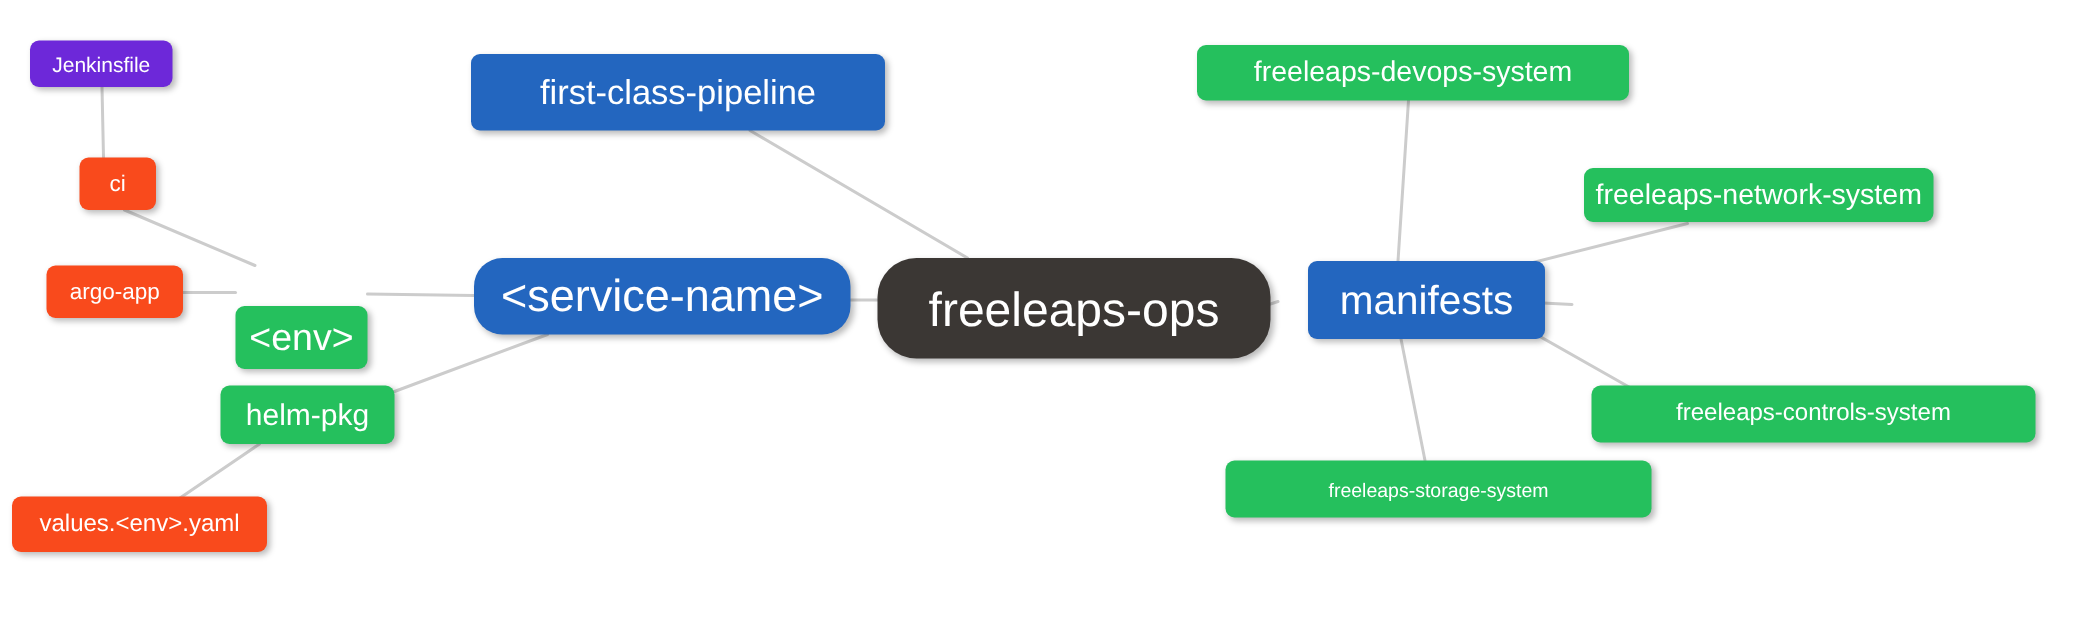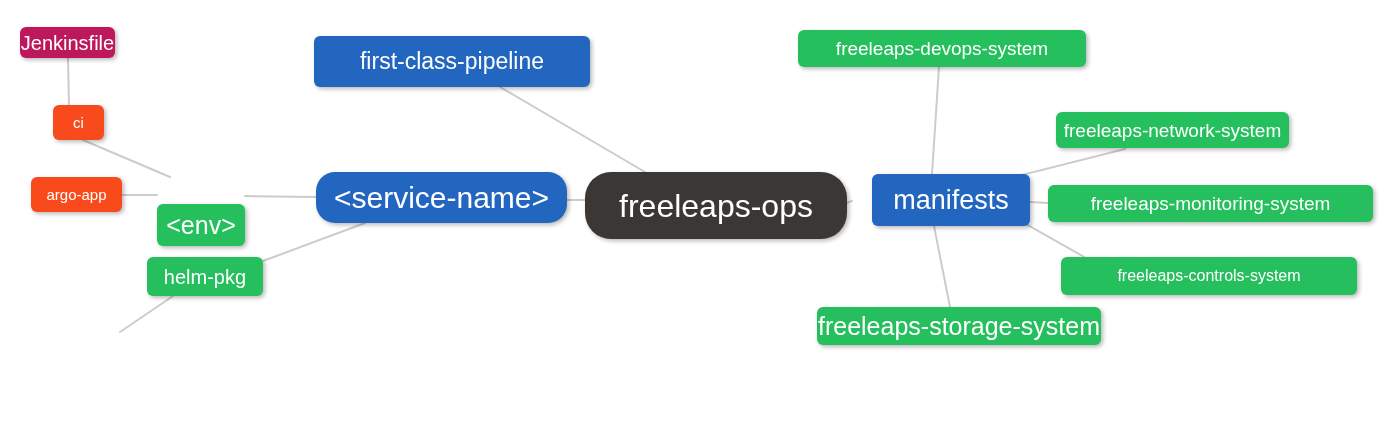--- a/index.html
+++ b/index.html
@@ -51,27 +51,27 @@
       <line x1="120" y1="332" x2="173" y2="296" stroke="#cccccc" stroke-width="2" stroke-linecap="round"></line>
       <line x1="500" y1="87" x2="645" y2="172" stroke="#cccccc" stroke-width="2" stroke-linecap="round"></line>
       <line x1="567" y1="200" x2="585" y2="200" stroke="#cccccc" stroke-width="2" stroke-linecap="round"></line>
       <line x1="846" y1="203" x2="852" y2="201" stroke="#cccccc" stroke-width="2" stroke-linecap="round"></line>
       <line x1="932" y1="174" x2="939" y2="67" stroke="#cccccc" stroke-width="2" stroke-linecap="round"></line>
       <line x1="1010" y1="178" x2="1125" y2="149" stroke="#cccccc" stroke-width="2" stroke-linecap="round"></line>
       <line x1="1010" y1="201" x2="1048" y2="203" stroke="#cccccc" stroke-width="2" stroke-linecap="round"></line>
       <line x1="1010" y1="215" x2="1086" y2="258" stroke="#cccccc" stroke-width="2" stroke-linecap="round"></line>
       <line x1="934" y1="226" x2="950" y2="307" stroke="#cccccc" stroke-width="2" stroke-linecap="round"></line>
     </svg>
-<div class="node" style="left: 20px; top: 27px; width: 95px; height: 31px; font-size: 20px; background: #be185d; color: rgb(255, 255, 255);">Jenkinsfile</div>
+<div class="node" style="left: 20px; top: 27px; width: 95px; height: 31px; font-size: 14px; background: #6d28d9; color: rgb(255, 255, 255);">Jenkinsfile</div>
     <div class="node" style="left: 53px; top: 105px; width: 51px; height: 35px; font-size: 15px; background: rgb(249, 74, 28); color: rgb(255, 255, 255);">ci</div>
     <div class="node" style="left: 31px; top: 177px; width: 91px; height: 35px; font-size: 15px; background: rgb(249, 74, 28); color: rgb(255, 255, 255);">argo-app</div>
     <div class="node" style="left: 157px; top: 176px; width: 88px; height: 42px; font-size: 25px; background: rgb(37, 192, 93); color: rgb(255, 255, 255); margin-top: 28px;">&lt;env&gt;</div>
     <div class="node" style="left: 147px; top: 257px; width: 116px; height: 39px; font-size: 20px; background: rgb(37, 192, 93); color: rgb(255, 255, 255);">helm-pkg</div>
+    <div class="node" style="left: 8px; top: 331px; width: 170px; height: 37px; font-size: 16px; background: rgb(249, 74, 28); color: rgb(255, 255, 255);">values.&lt;env&gt;.yaml</div>
     <div class="node" style="left: 314px; top: 36px; width: 276px; height: 51px; font-size: 23px; background: rgb(35, 102, 191); color: rgb(255, 255, 255);">first-class-pipeline</div>
     <div class="node" style="left: 316px; top: 172px; width: 251px; height: 51px; font-size: 30px; background: rgb(35, 102, 191); color: rgb(255, 255, 255); border-radius: 19px;">&lt;service-name&gt;</div>
     <div class="node" style="left: 585px; top: 172px; width: 262px; height: 67px; font-size: 32px; background: rgb(59, 55, 52); color: rgb(255, 255, 255); border-radius: 26px;">freeleaps-ops</div>
     <div class="node" style="left: 852px; top: 174px; width: 158px; height: 52px; font-size: 27px; background: rgb(35, 102, 191); color: rgb(255, 255, 255); margin-left: 20px;">manifests</div>
     <div class="node" style="left: 798px; top: 30px; width: 288px; height: 37px; font-size: 19px; background: rgb(37, 192, 93); color: rgb(255, 255, 255);">freeleaps-devops-system</div>
     <div class="node" style="left: 1056px; top: 112px; width: 233px; height: 36px; font-size: 19px; background: rgb(37, 192, 93); color: rgb(255, 255, 255);">freeleaps-network-system</div>
-    <div class="node" style="left: 1048px; top: 185px; width: 325px; height: 37px; font-size: 19px; background: rgb(37, 192, 93); color: rgb(255, 255, 255);">freeleaps-monitoring-system</div>
     <div class="node" style="left: 1061px; top: 257px; width: 296px; height: 38px; font-size: 16px; background: rgb(37, 192, 93); color: rgb(255, 255, 255);">freeleaps-controls-system</div>
-    <div class="node" style="left: 817px; top: 307px; width: 284px; height: 38px; font-size: 25px; background: rgb(37, 192, 93); color: rgb(255, 255, 255);">freeleaps-storage-system</div>
+    <div class="node" style="left: 817px; top: 307px; width: 284px; height: 38px; font-size: 13px; background: rgb(37, 192, 93); color: rgb(255, 255, 255);">freeleaps-storage-system</div>
   </div>
 
 </body></html>

